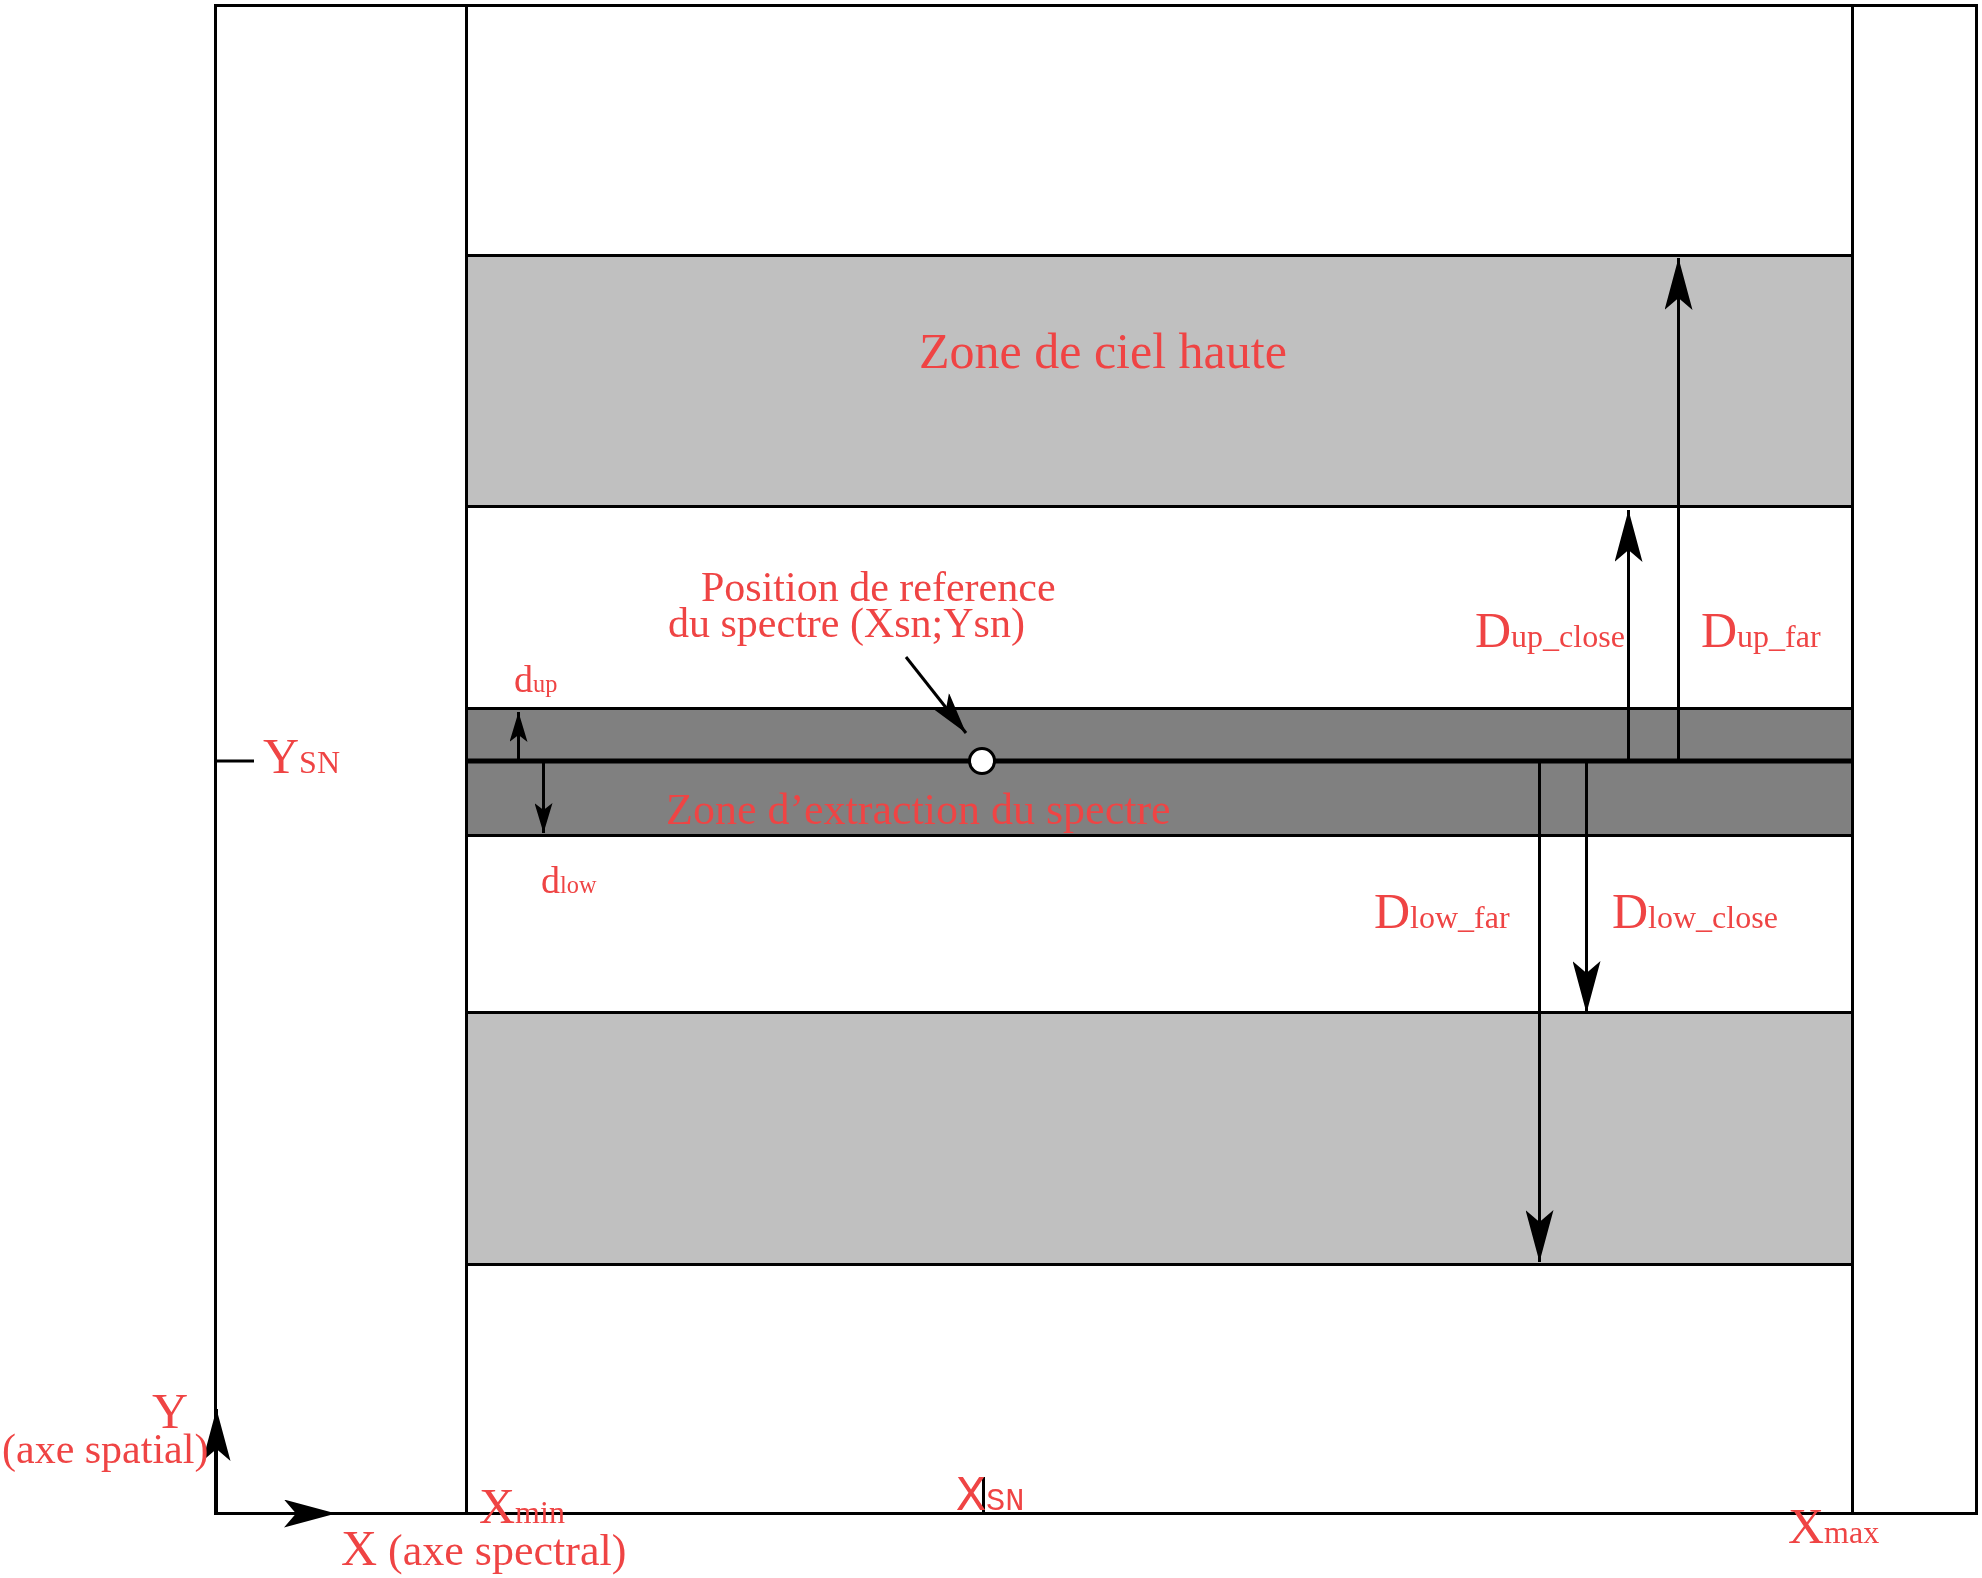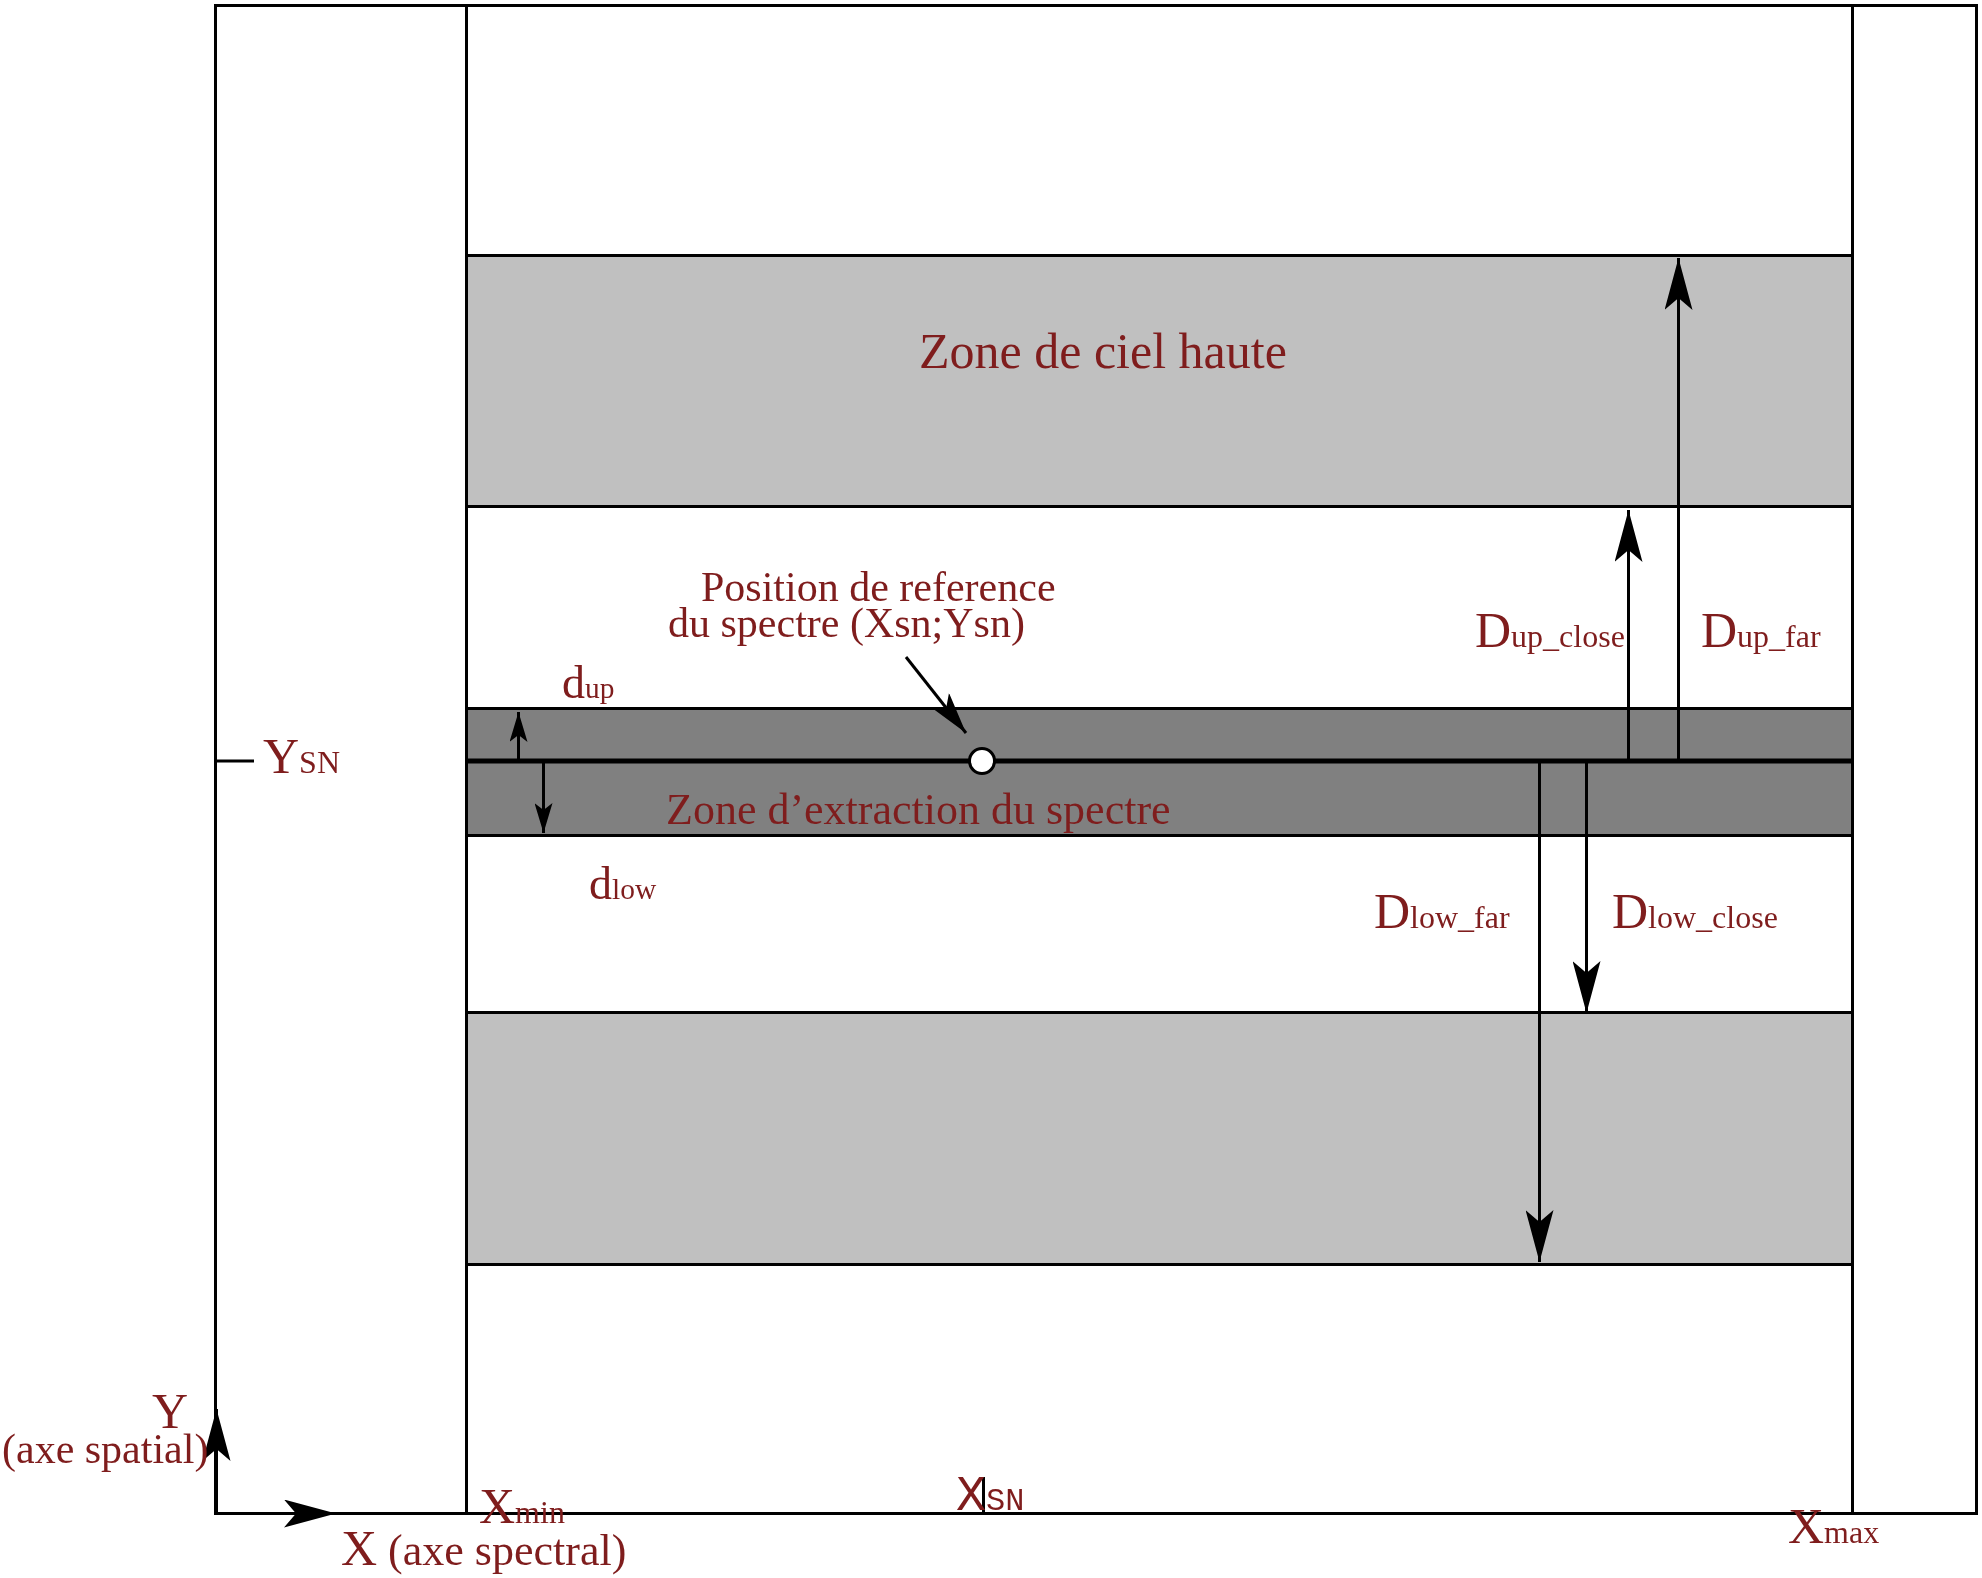--- a/index.html
+++ b/index.html
@@ -1,38 +1,38 @@
 <!DOCTYPE html>
 <html><head>
 <meta charset="utf-8">
 <style>
   html,body{margin:0;padding:0;background:#ffffff;}
   #canvas{
     position:relative;
     width:1982px;height:1578px;
     background:#ffffff;
     font-family:"Liberation Serif","DejaVu Serif",serif;
-    color:#7f1d1d;
+    color:#ef4444;
     overflow:hidden;
   }
   .rect{position:absolute;box-sizing:border-box;}
   .frame{border:3px solid #000;background:transparent;}
   .vline{position:absolute;width:3px;background:#000;}
   .sky{background:#c0c0c0;border:3px solid #000;}
   .extract{background:#808080;border:3px solid #000;}
   .lbl{position:absolute;white-space:nowrap;line-height:1;}
   .sub{font-size:0.64em;}
   .dot{
     position:absolute;box-sizing:border-box;
     width:28px;height:28px;border-radius:50%;
     background:#fff;border:3px solid #000;
   }
   svg.overlay{position:absolute;left:0;top:0;pointer-events:none;}
   .f50{font-size:50px;}
-  .f46{font-size:46px;margin-left:48px;}
+  .f46{font-size:38px;}
   .f44{font-size:44px;}
   .f42{font-size:42px;}
 </style>
 </head>
 <body>
 
 <div id="canvas">
 
   <div class="rect frame" style="left:214px;top:4px;width:1764px;height:1511px;"></div>
 

